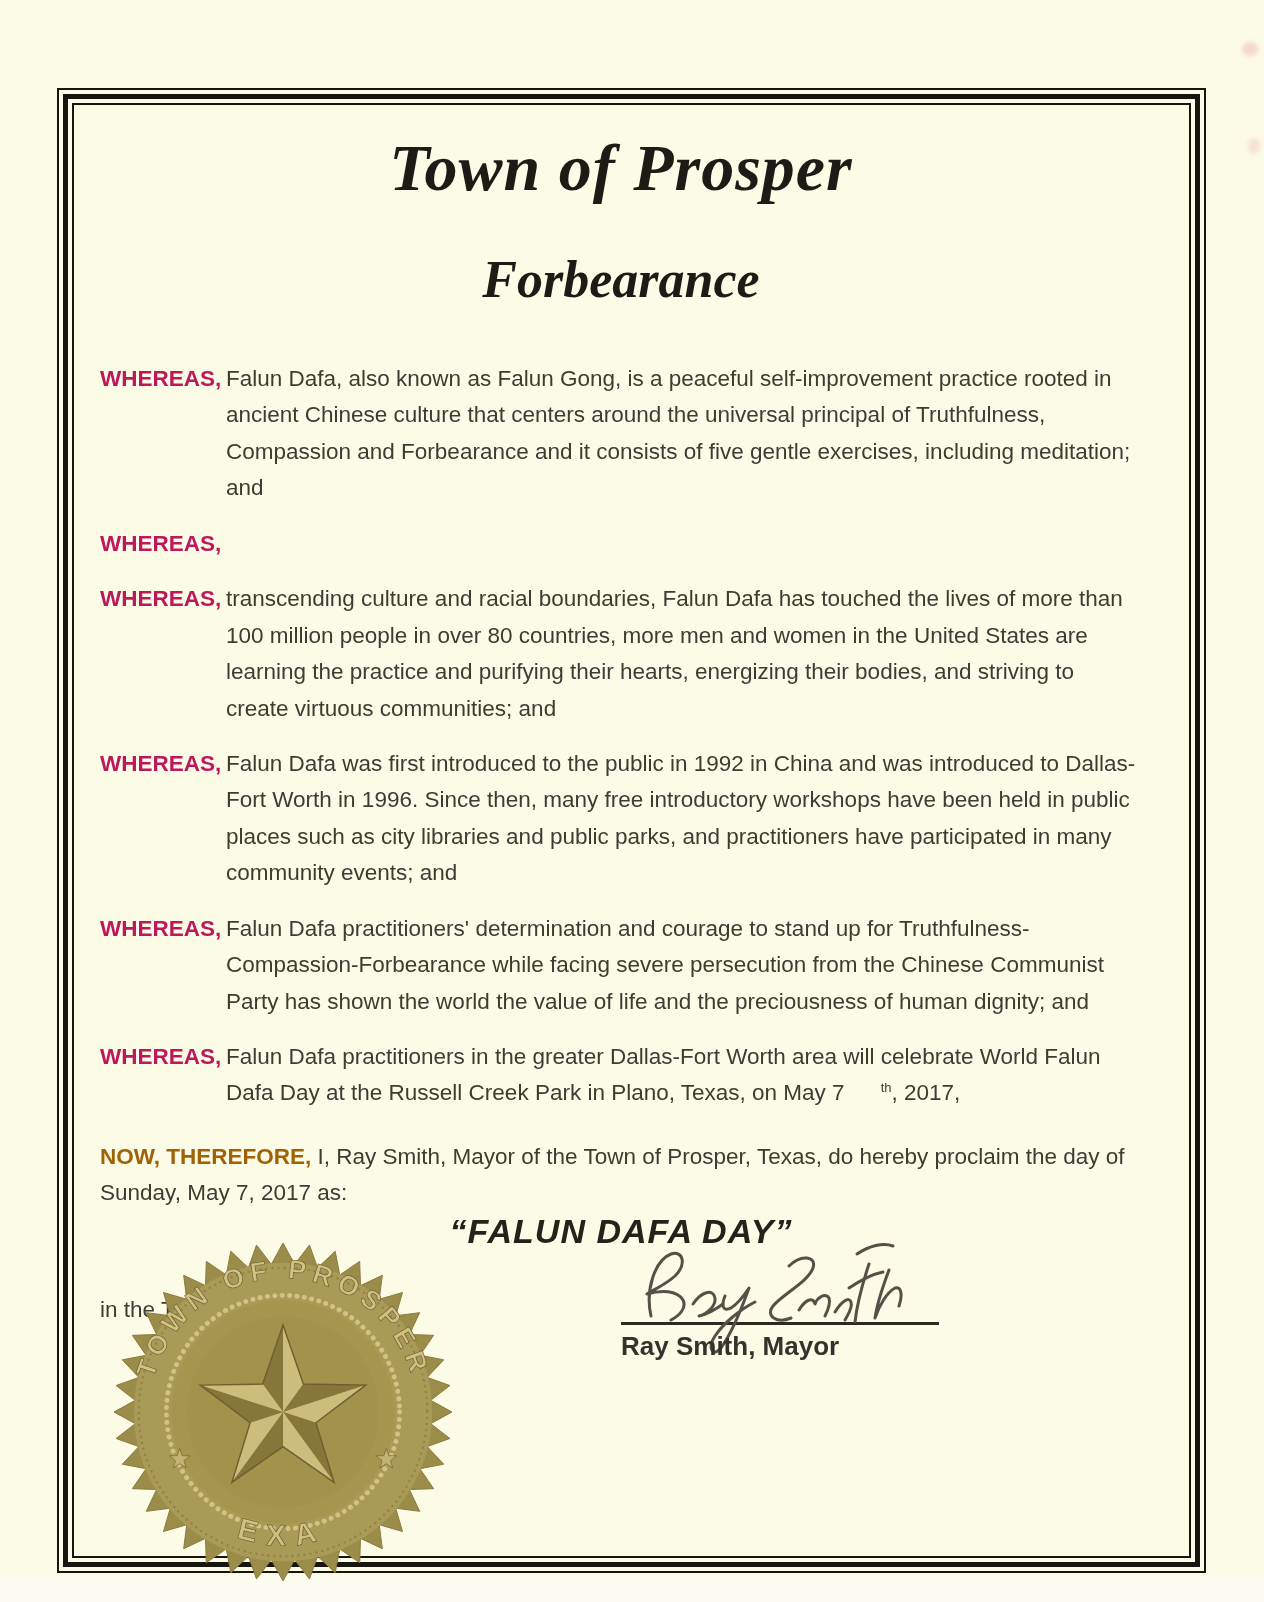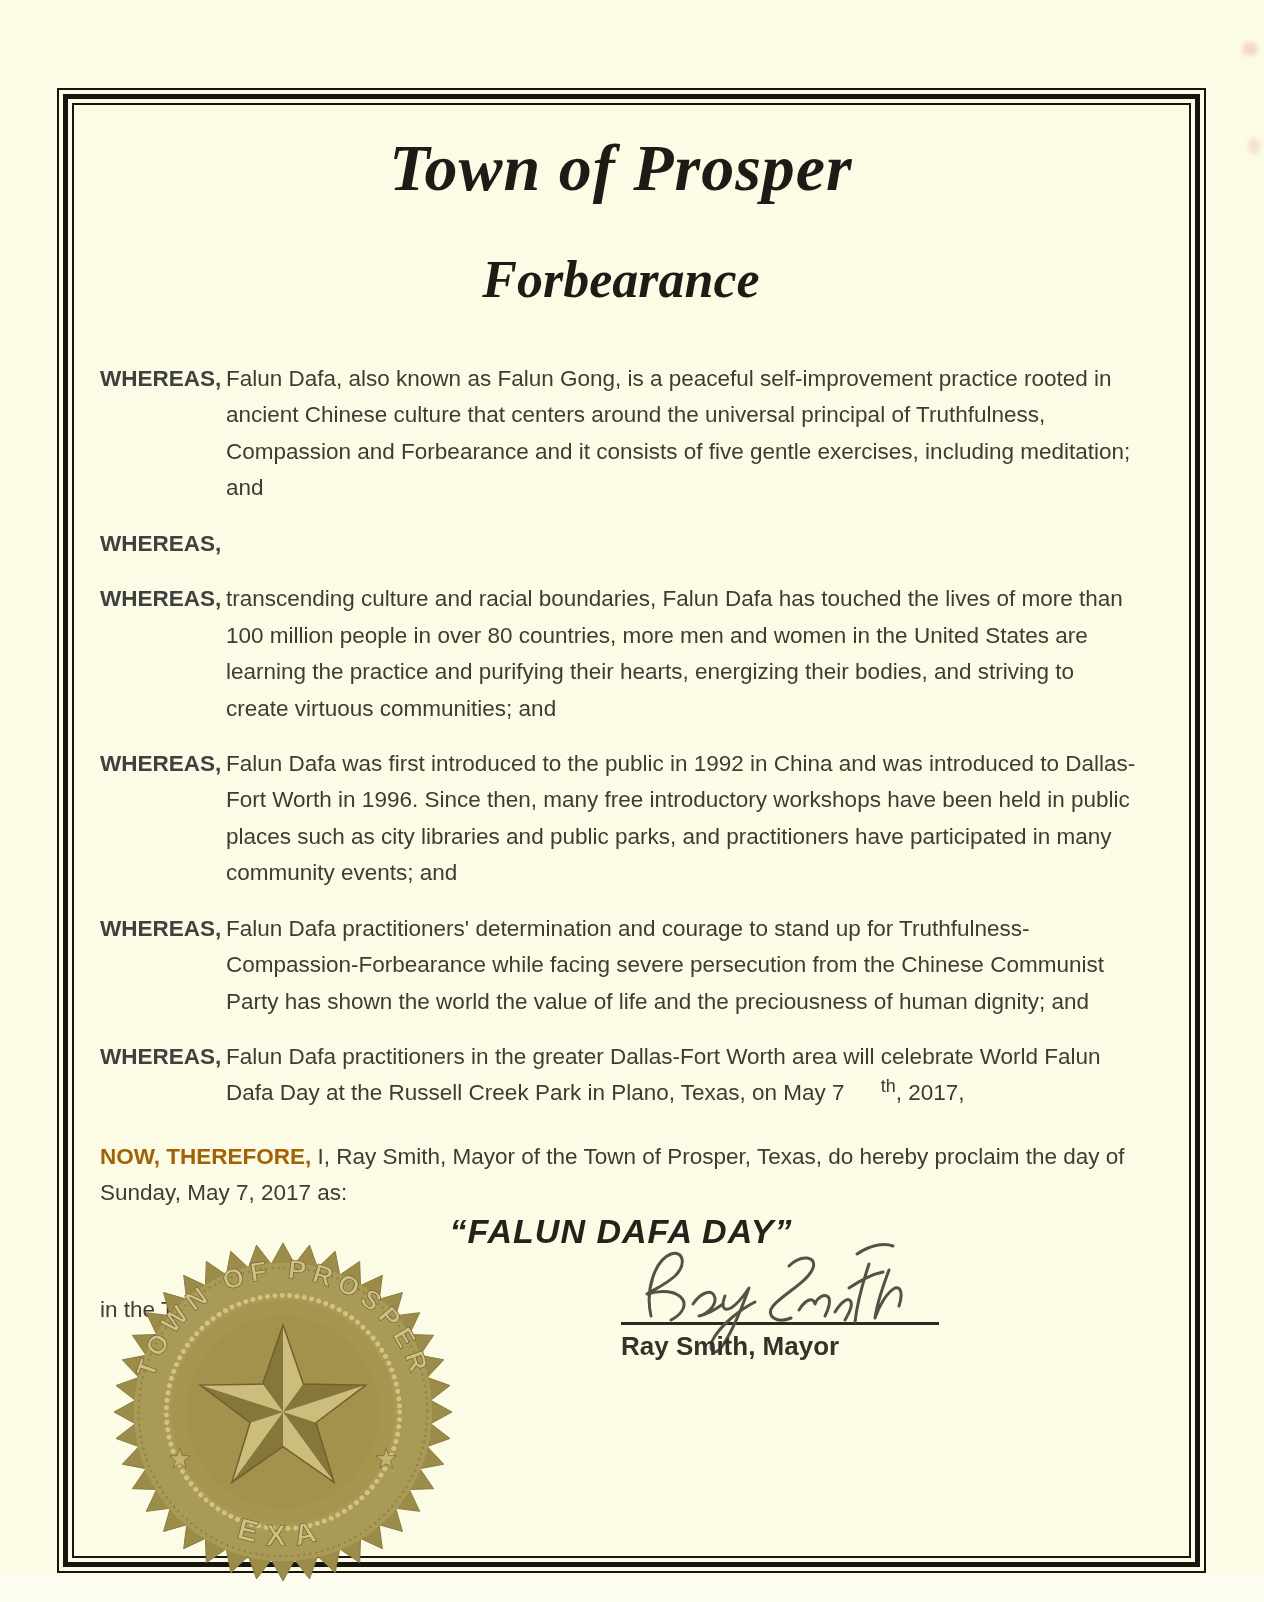--- a/index.html
+++ b/index.html
@@ -26,23 +26,23 @@
     font-weight:bold;font-style:italic;
     font-size:66px;color:#1d1b15;margin:0 0 44px 0;letter-spacing:1px;
   }
   .doc-subtitle{
     text-align:center;
     font-family:"Liberation Serif",serif;
     font-weight:bold;font-style:italic;
     font-size:52px;color:#1d1b15;margin:0 0 52px 0;
   }
   .whereas{display:flex;margin-bottom:19px;font-size:22.5px;line-height:1.62;}
-  .wlabel{width:126px;flex:none;font-weight:bold;color:#404040;}
+  .wlabel{width:126px;flex:none;font-weight:bold;color:#be185d;}
   .wbody{flex:1;}
-  sup{font-size:18px;line-height:0;padding-left:36px;}
+  sup{font-size:13px;line-height:0;padding-left:36px;}
   .therefore{margin-top:27px;font-size:22.5px;line-height:1.62;}
   .therefore b{color:#a16207;}
   .day-title{
     text-align:center;
     font-weight:bold;font-style:italic;font-size:34px;color:#23221b;letter-spacing:1px;
   }
   .closing{margin-top:46px;font-size:22.5px;}
 
   .sig-block{position:absolute;left:621px;top:1230px;width:322px;z-index:3;}
   .sig-svg{display:block;overflow:visible;}

